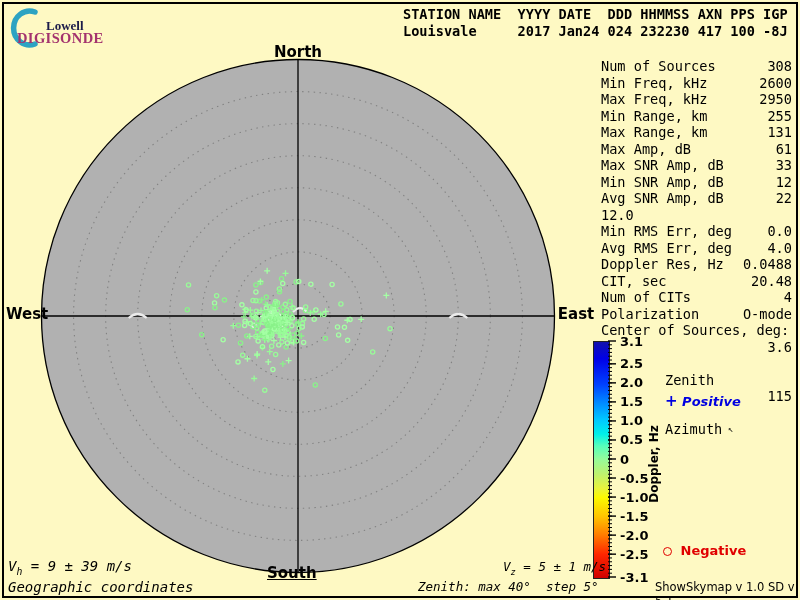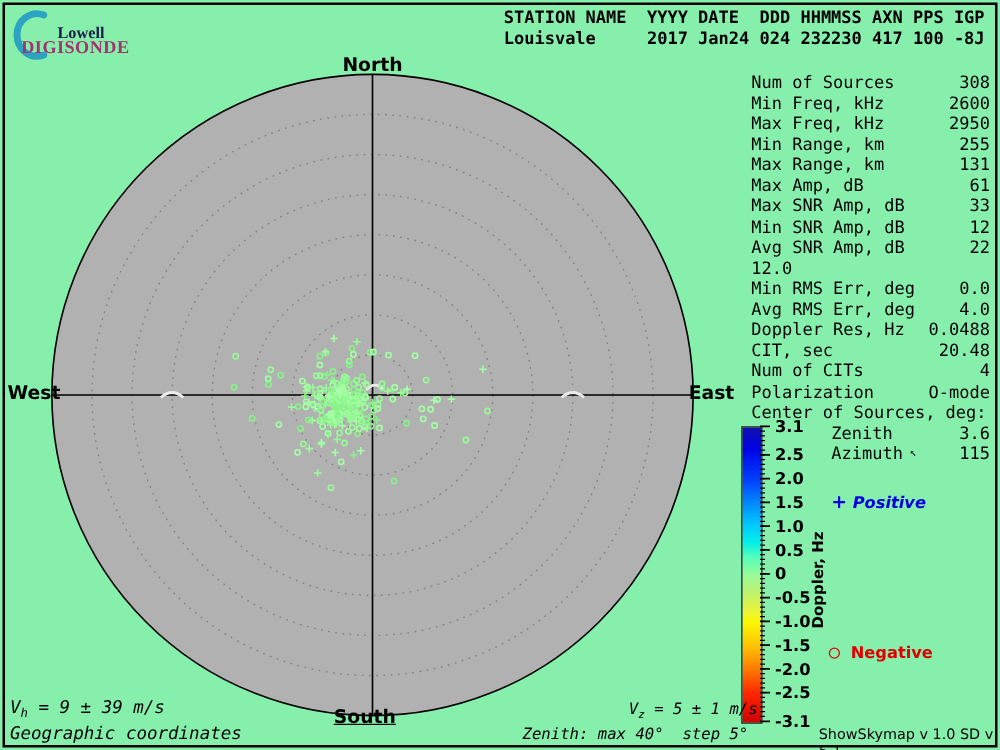--- a/index.html
+++ b/index.html
@@ -1,41 +1,41 @@
 <!DOCTYPE html>
 <html><head>
 <meta charset="utf-8">
 <style>
   html,body{margin:0;padding:0;background:#888;}
-  #page{position:relative;width:800px;height:600px;background:#86efac;overflow:hidden;
+  #page{position:relative;width:800px;height:600px;background:#fef9c3;overflow:hidden;
         font-family:"DejaVu Sans Mono",monospace;color:#000;}
   .pborder{position:absolute;inset:2px;border:2px solid #000;pointer-events:none;z-index:50;}
   
   #logo{position:absolute;left:6px;top:5px;width:180px;height:44px;}
   #crescent{position:absolute;left:3px;top:2px;}
   .lowell{position:absolute;left:40px;top:13px;font-family:"Liberation Serif",serif;
           font-weight:bold;font-size:13px;color:#1b1b4a;}
   .digi{position:absolute;left:11px;top:25px;font-family:"Liberation Serif",serif;
         font-weight:bold;font-size:14.5px;letter-spacing:.4px;color:#a3336e;}
   
   pre.hdr{position:absolute;left:403px;margin:0;font:bold 13.6px "DejaVu Sans Mono",monospace;
           line-height:16px;white-space:pre;}
   #hdr1{top:6px;} #hdr2{top:23px;}
   
   #stats{position:absolute;left:601px;top:58px;width:191px;font:13.6px "DejaVu Sans Mono",monospace;}
   .srow{display:flex;justify-content:space-between;line-height:16.5px;white-space:pre;}
-  .srow .ind{padding-left:64px;}
+  .srow .ind{padding-left:64px;margin-top:33px;}
   .arrow{font-size:9px;vertical-align:2px;}
   
   #skymap{position:absolute;left:0;top:0;z-index:1;}
   .compass{position:absolute;z-index:2;font:bold 15px "DejaVu Sans",sans-serif;}
   #north{left:267px;top:43px;width:62px;text-align:center;}
   #south{left:267px;top:564px;width:62px;text-align:left;text-decoration:underline;}
   #west{left:6px;top:305px;width:42px;text-align:right;}
-  #east{left:551px;top:305px;width:50px;text-align:left;}
+  #east{left:551px;top:305px;width:50px;text-align:center;}
   
   #cbar{position:absolute;left:593px;top:341px;width:15px;height:236px;border:1px solid #222;z-index:2;}
   #cbticks{position:absolute;left:608px;top:330px;z-index:2;}
   #doppler-label{position:absolute;left:654px;top:464px;transform:translate(-50%,-50%) rotate(-90deg);
                  font:bold 12px "DejaVu Sans",sans-serif;white-space:nowrap;}
   .legend{position:absolute;font:bold 13px "DejaVu Sans",sans-serif;white-space:nowrap;z-index:2;}
   #leg-pos{left:665px;top:392px;font-style:italic;}
   #leg-neg{left:663px;top:515px;}
   .plusglyph{font-size:15px;}
   .circglyph{display:inline-block;width:7px;height:7px;border-radius:50%;border:1.5px solid currentColor;
@@ -506,21 +506,21 @@
       <text x="12" y="228.6612903225806" style="font:bold 13px &quot;DejaVu Sans&quot;,sans-serif;fill:#000">-2.5</text>
       <line x1="0" x2="8" y1="247" y2="247" stroke="#000" stroke-width="1.4"></line>
       <text x="12" y="251.5" style="font:bold 13px &quot;DejaVu Sans&quot;,sans-serif;fill:#000">-3.1</text>
     </svg>
   <div id="doppler-label">Doppler, Hz</div>
 
   <div id="leg-pos" class="legend" style="color: rgb(0, 0, 224);">
     <span class="plusglyph">+</span>
     <span>Positive</span>
   </div>
-  <div id="leg-neg" class="legend" style="color: rgb(224, 0, 0);">
+  <div id="leg-neg" class="legend" style="color: rgb(224, 0, 0); margin-top: 28px;">
     <span class="circglyph"></span>
     <span>Negative</span>
   </div>
 
   <div id="vh" class="foot"><span>V</span><sub>h</sub><span> = 9 ± 39 m/s</span></div>
   <div id="geo" class="foot">Geographic coordinates</div>
   <div id="vz" class="foot"><span>V</span><sub>z</sub><span> = 5 ± 1 m/s</span></div>
   <div id="zen-note" class="foot">Zenith: max 40°  step 5°</div>
   <div id="credit">ShowSkymap v 1.0  SD v 5.1</div>
 </div>

